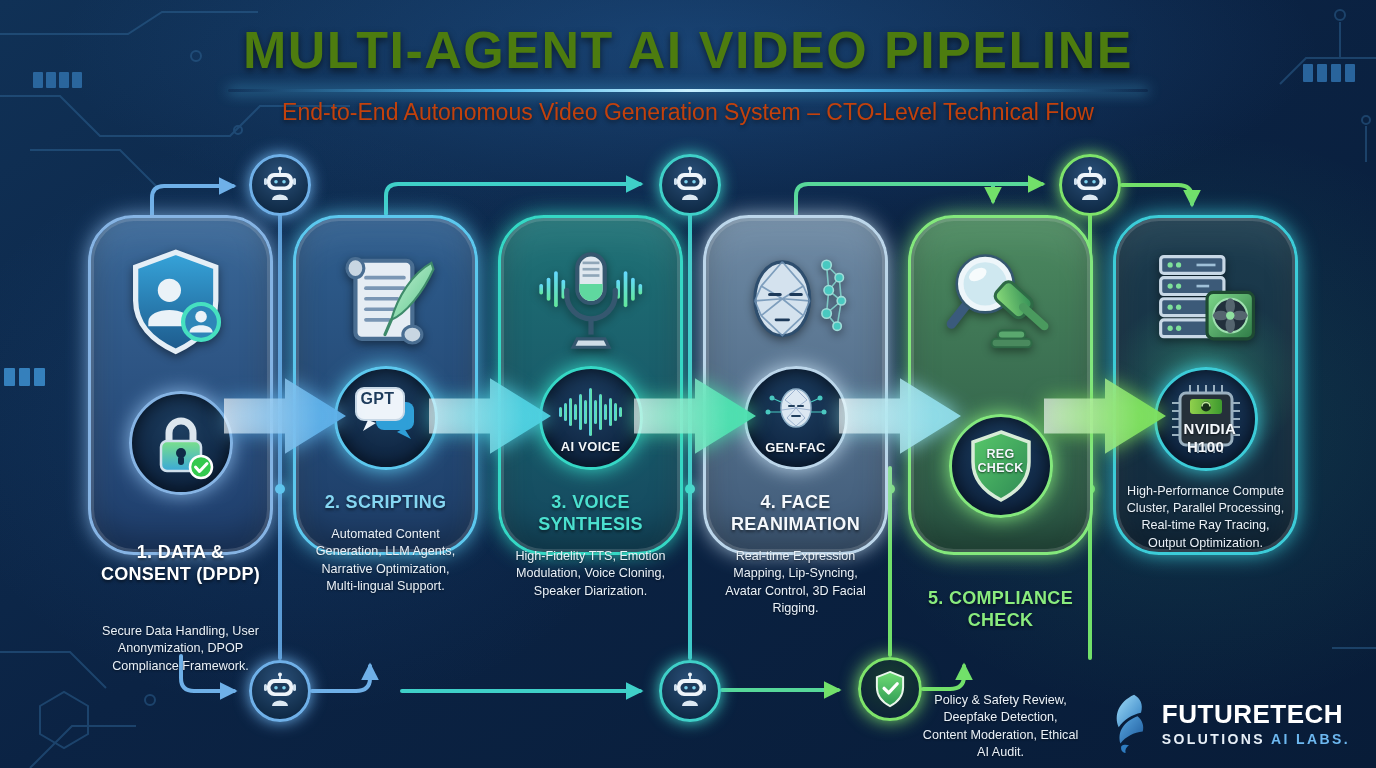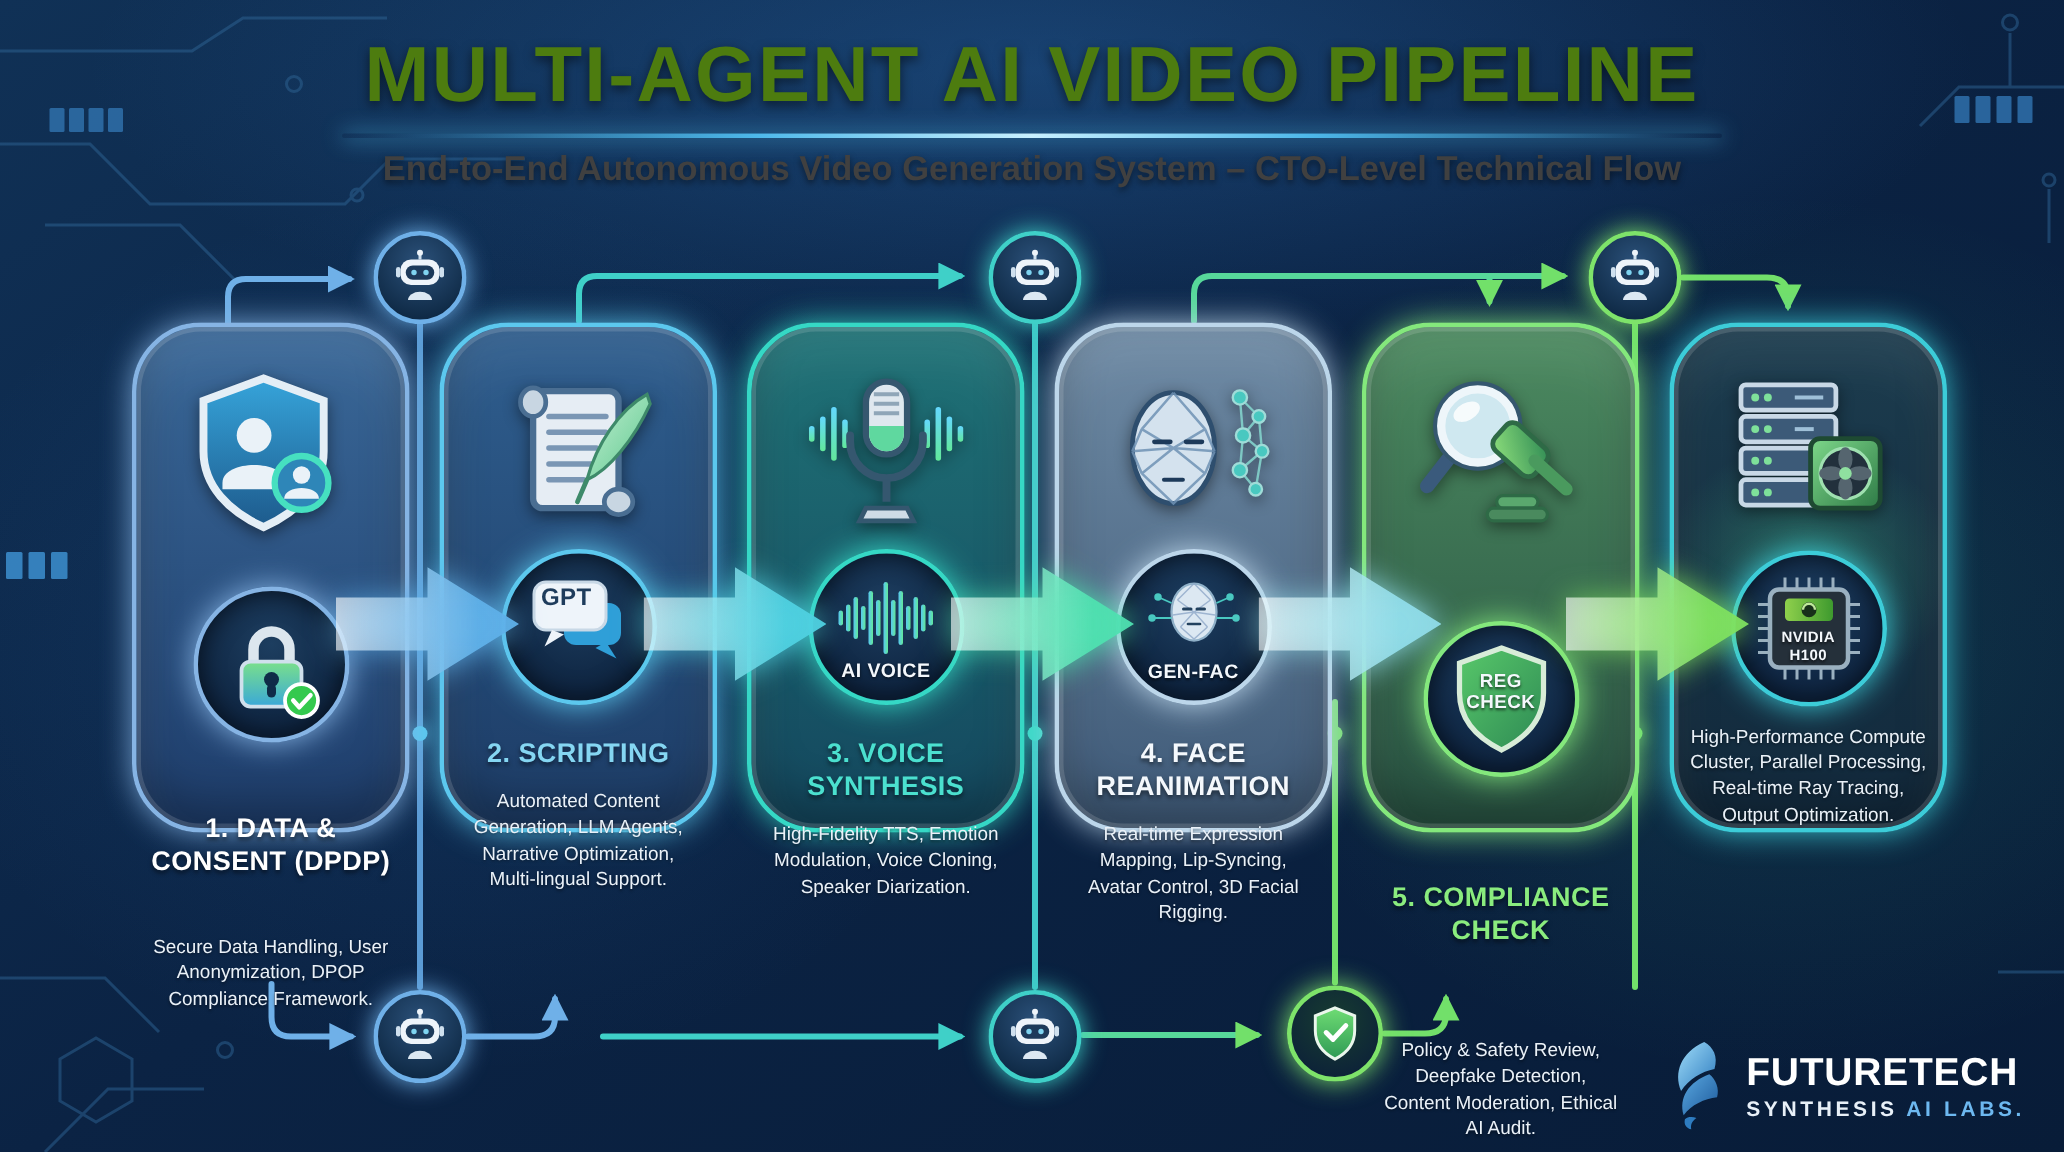--- a/index.html
+++ b/index.html
@@ -14,21 +14,21 @@
   }
 
   .bg-decor{position:absolute;inset:0;z-index:0;}
   #connector-layer{position:absolute;inset:0;z-index:1;}
 
   .header{position:absolute;top:20px;left:0;right:0;text-align:center;z-index:5;}
   .main-title{margin:0;font-size:52px;font-weight:800;letter-spacing:1.5px;color:#4d7c0f;text-shadow:0 3px 7px rgba(0,0,0,.55);}
   .title-divider{height:3px;width:920px;margin:9px auto 7px;border-radius:2px;
     background:linear-gradient(90deg,transparent,#4db8ea 30%,#c8f0ff 50%,#4db8ea 70%,transparent);
     box-shadow:0 0 14px #55c4f0;}
-  .subtitle{margin:4px 0 0;font-size:23px;font-weight:700;color:#404040;text-shadow:0 2px 4px rgba(0,0,0,.5);}
+  .subtitle{margin:4px 0 0;font-size:23px;font-weight:400;color:#c2410c;text-shadow:0 2px 4px rgba(0,0,0,.5);}
 
   .stage-card{
     --accent:#6aa8e0;--fill-top:#2c5586;--fill-bottom:#1b3a63;--title-color:#ffffff;
     position:absolute;top:215px;width:185px;height:340px;box-sizing:border-box;
     border:3px solid var(--accent);border-radius:46px;
     background:linear-gradient(180deg,var(--fill-top),var(--fill-bottom));
     box-shadow:0 0 22px -2px var(--accent), inset 0 0 0 3px rgba(255,255,255,.14), inset 0 20px 34px rgba(255,255,255,.08), inset 0 -16px 30px rgba(0,0,0,.28);
     display:flex;flex-direction:column;align-items:center;padding-top:28px;z-index:2;
   }
   .stage-card[data-name="stage-card-6"]{
@@ -43,21 +43,21 @@
     border:3px solid var(--accent);box-sizing:border-box;
     background:radial-gradient(circle at 50% 36%,#1d3e60 0%,#0e2440 72%);
     box-shadow:0 0 20px var(--accent), inset 0 0 16px rgba(0,0,0,.6);
   }
   .badge svg{position:absolute;left:50%;top:50%;transform:translate(-50%,-50%);}
   .badge-label{position:absolute;left:0;right:0;text-align:center;font-weight:800;color:#f4f8fc;text-shadow:0 1px 2px rgba(0,0,0,.65);letter-spacing:.3px;}
   .b2 .badge-label{top:21px;left:0;right:16px;font-size:16px;color:#1e3c5c;text-shadow:none;}
   .b3 .badge-label{bottom:13px;font-size:13px;}
   .b4 .badge-label{bottom:12px;font-size:13px;}
   .b5 .badge-label{top:30px;font-size:12.5px;line-height:1.15;padding:0 22px;}
-  .b6 .badge-label{top:50px;font-size:10px;line-height:1.2;padding:0 27px;}
+  .b6 .badge-label{top:50px;font-size:15px;line-height:1.2;padding:0 27px;}
 
   .stage-title{margin:22px 5px 0;font-size:18px;line-height:1.22;font-weight:800;letter-spacing:.3px;text-align:center;color:var(--title-color);text-shadow:0 2px 3px rgba(0,0,0,.5);}
   .stage-desc{margin:12px 9px 0;font-size:12.6px;line-height:1.38;font-weight:500;color:#eaf1f8;text-align:center;text-shadow:0 1px 2px rgba(0,0,0,.45);}
 
   .flow-arrow{--ac:#5fb0e8;position:absolute;top:372px;width:122px;height:88px;z-index:3;filter:drop-shadow(0 0 10px var(--ac));}
   .arrow-shape{width:100%;height:100%;
     clip-path:polygon(0 30%,50% 30%,50% 7%,100% 50%,50% 93%,50% 70%,0 70%);
     background:linear-gradient(90deg,rgba(255,255,255,.65),var(--ac) 78%);opacity:.95;}
 
   .robot{--rc:#6fb0e8;position:absolute;width:62px;height:62px;border-radius:50%;box-sizing:border-box;
@@ -538,15 +538,15 @@
           <stop offset="0" stop-color="#5aa8e0"></stop>
           <stop offset="1" stop-color="#1d5a9c"></stop>
         </linearGradient>
     </defs>
     <path d="M30 2 C12 10 6 26 12 40 C18 31 28 25 38 23 C41 13 37 6 30 2 Z" fill="url(#lg1)"></path>
     <path d="M34 27 C18 33 10 45 14 59 C20 51 30 46 40 45 C42 38 39 31 34 27 Z" fill="url(#lg2)"></path>
     <path d="M15 62 C14 66 16 69 20 70 C19 66 21 63 24 61 C21 60 17 60 15 62 Z" fill="#2e7cc0"></path>
   </svg>
   <div class="logo-text" data-name="logo-text">
     <span class="logo-name" data-name="logo-name">FUTURETECH</span>
-    <span class="logo-sub" data-name="logo-subtitle"><span data-name="logo-sub-word">SYNTHESIS</span> <span class="logo-sub-accent" data-name="logo-sub-accent">AI LABS.</span></span>
+    <span class="logo-sub" data-name="logo-subtitle"><span data-name="logo-sub-word">SOLUTIONS</span> <span class="logo-sub-accent" data-name="logo-sub-accent">AI LABS.</span></span>
   </div>
 </div>
 
 </body></html>

